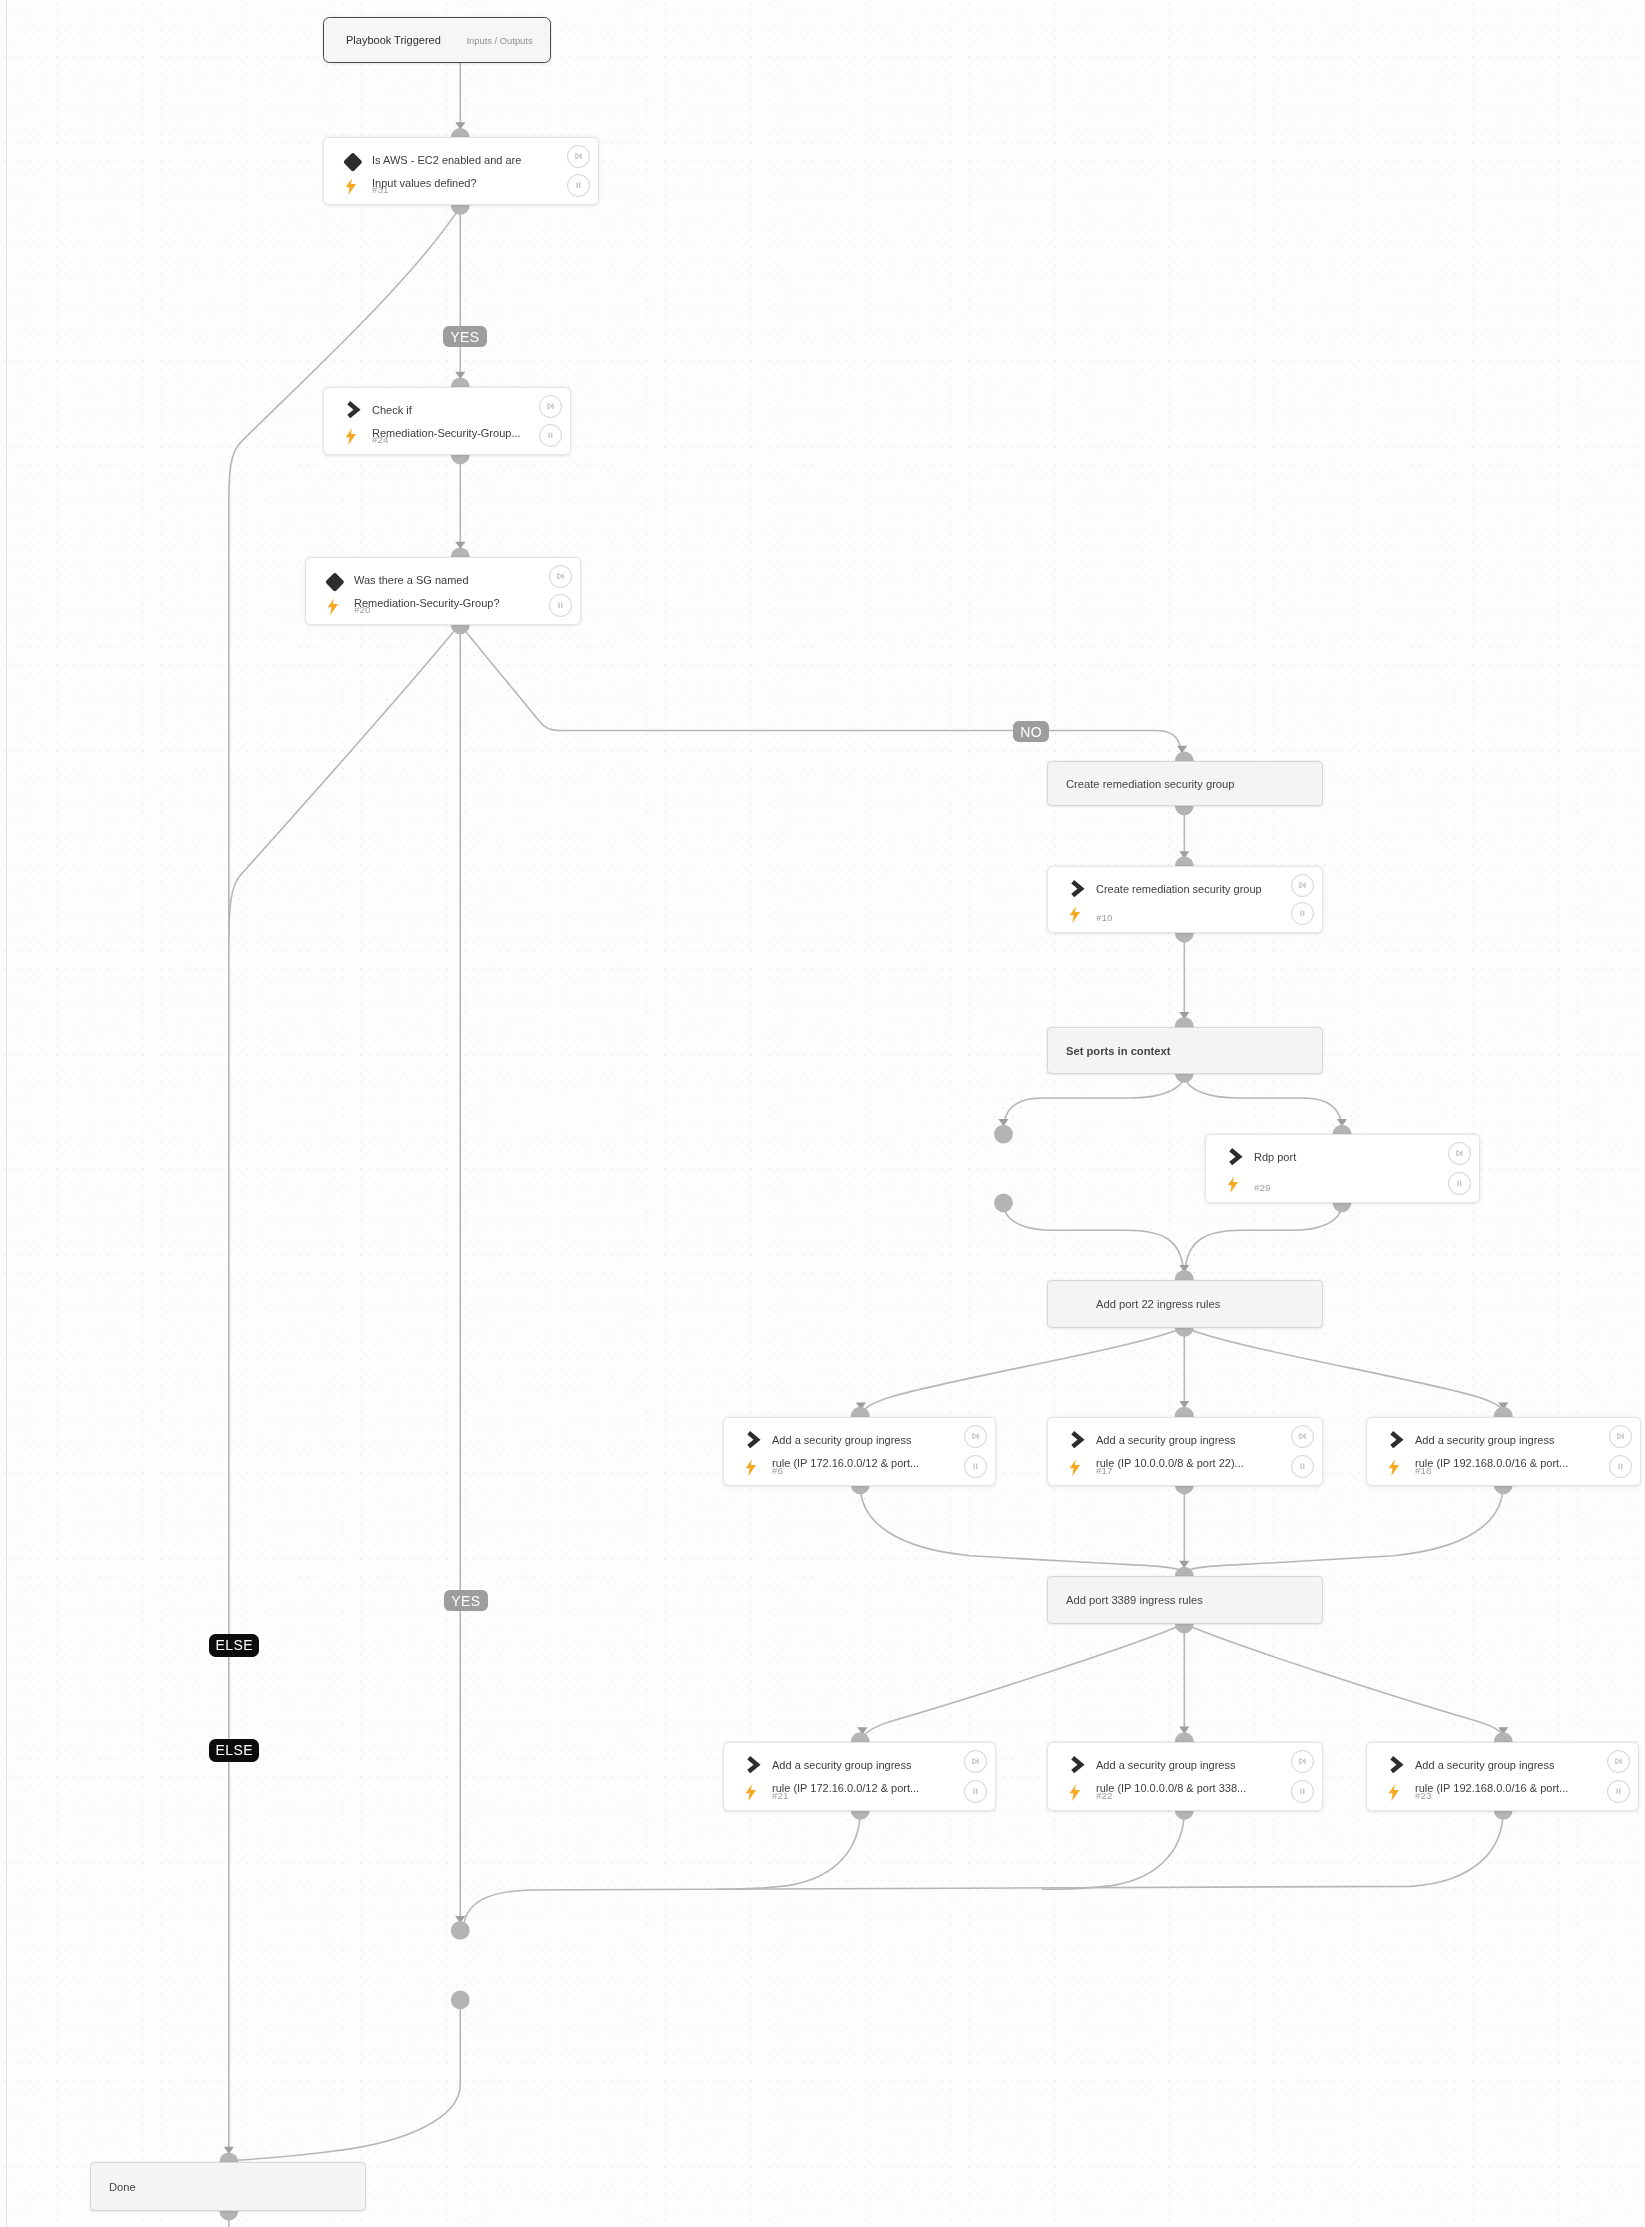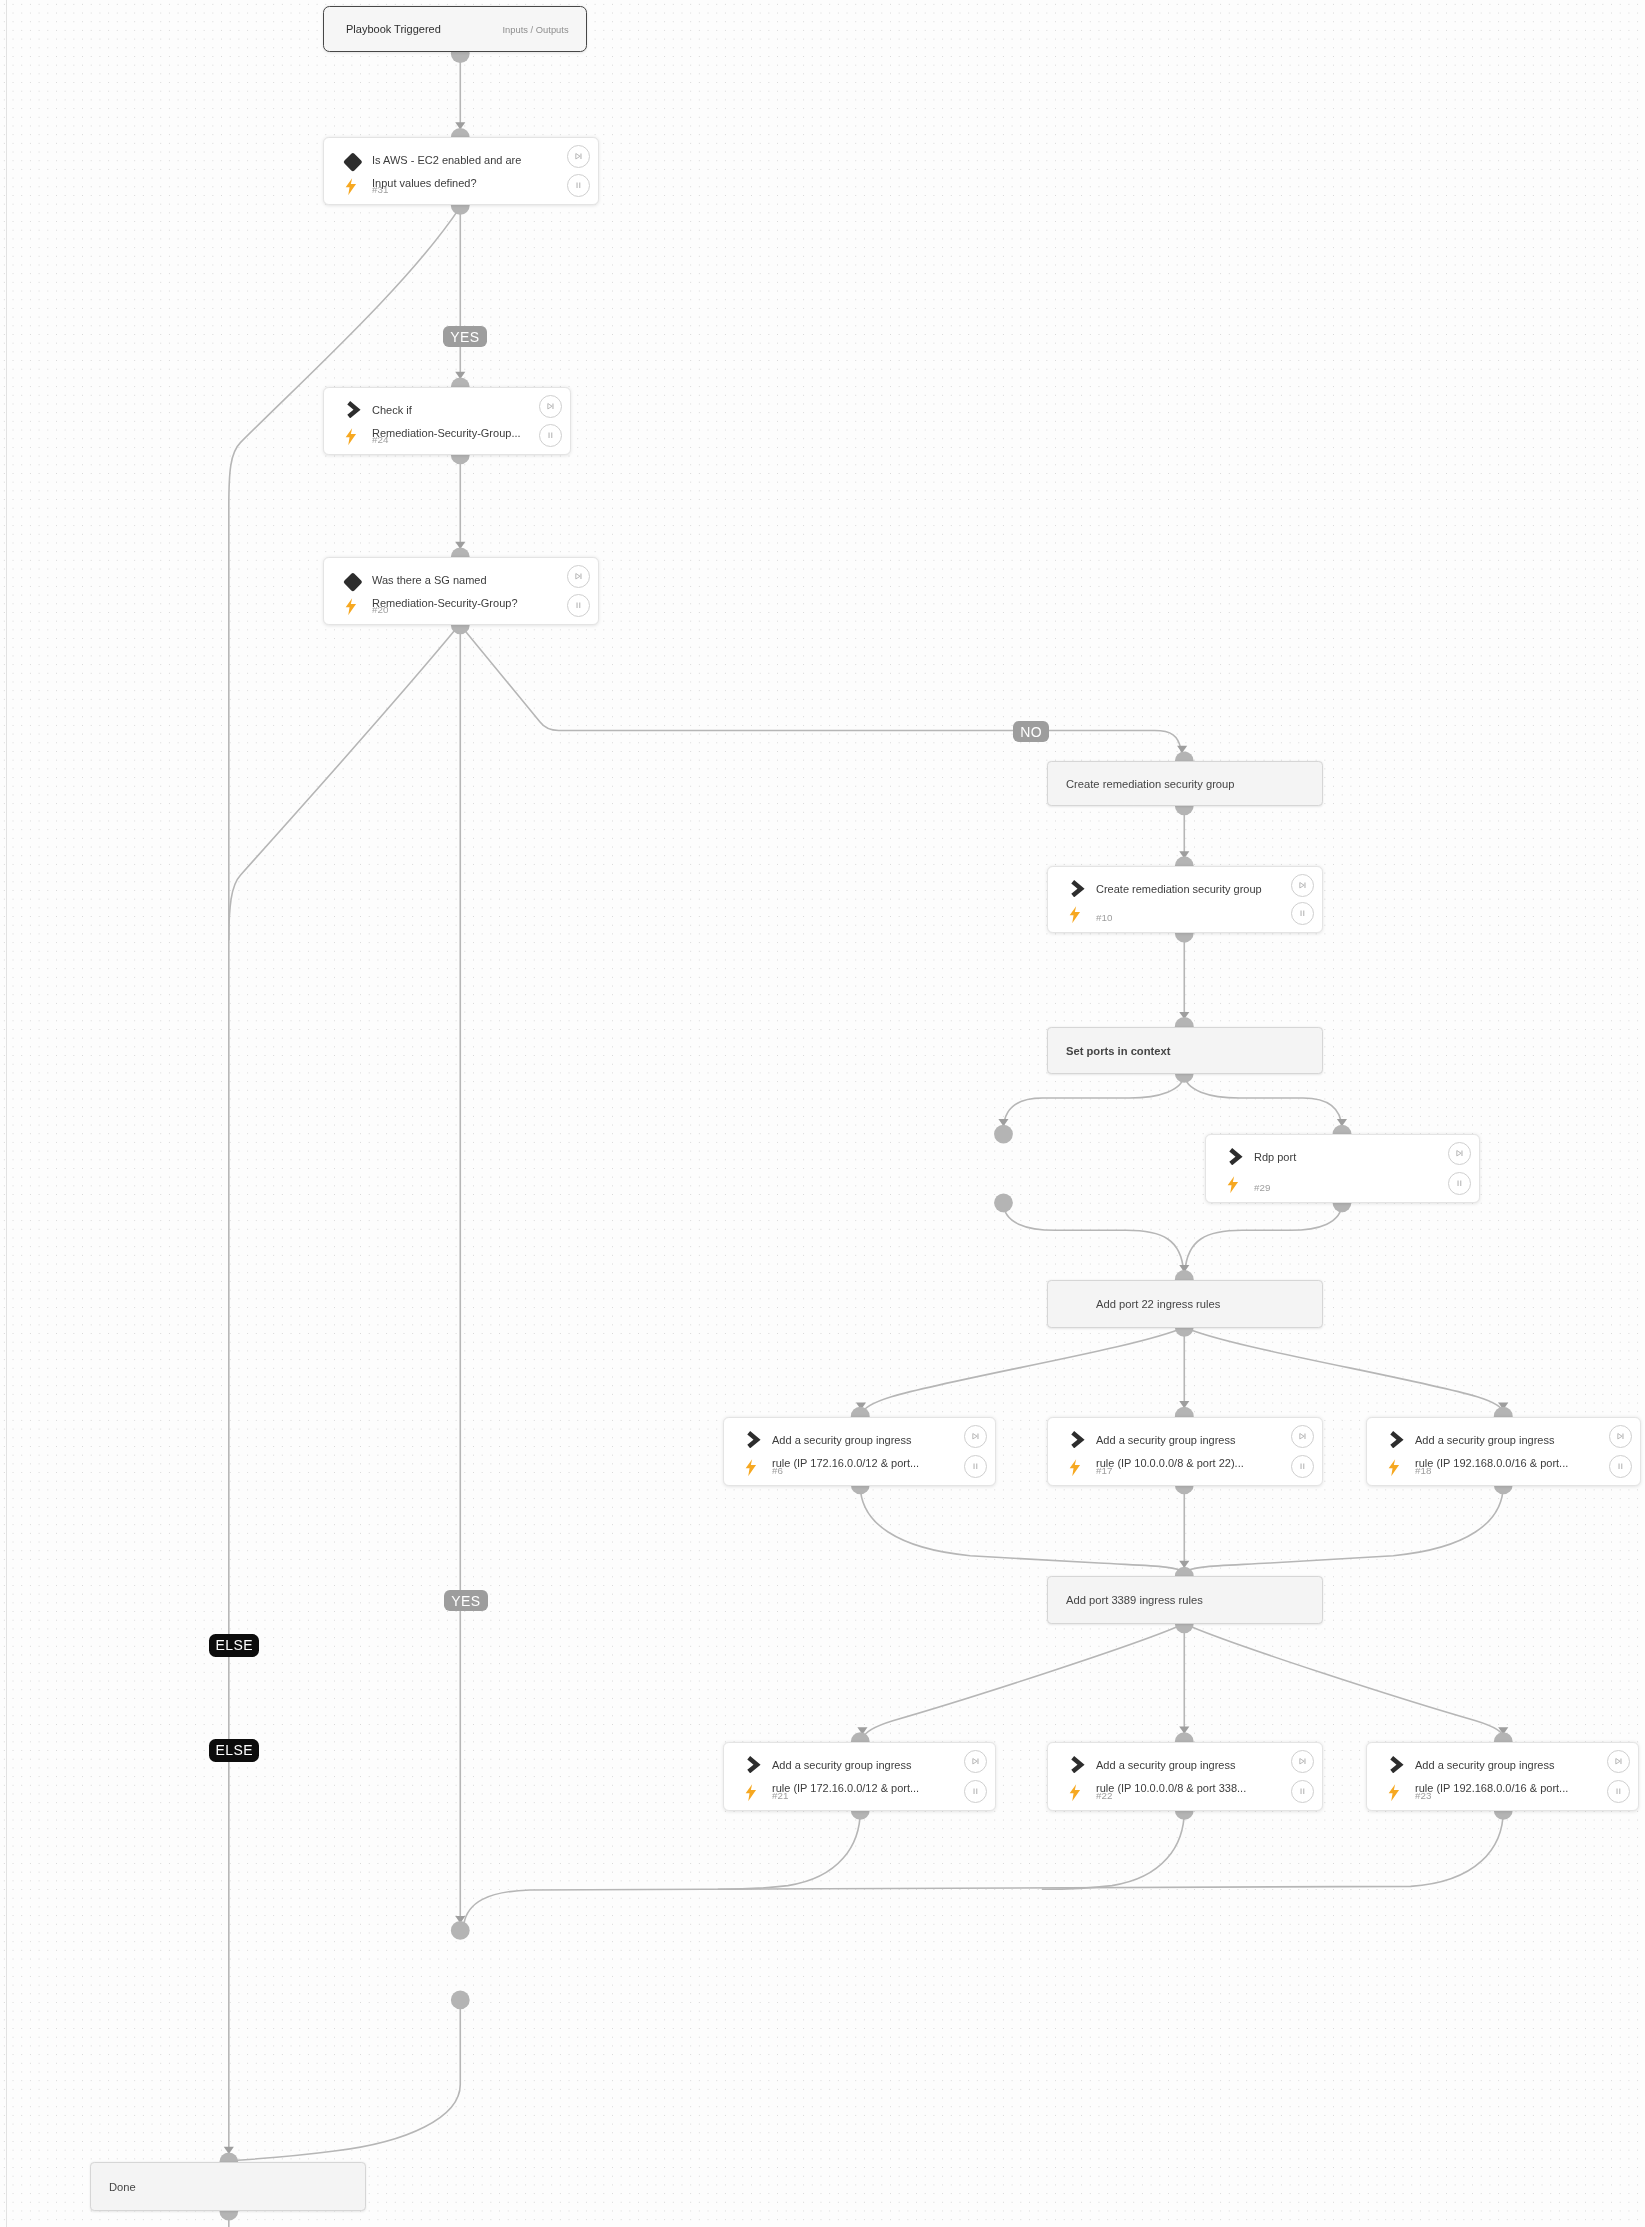--- a/index.html
+++ b/index.html
@@ -148,21 +148,21 @@
         <circle class="port" cx="1637" cy="2503" r="13"></circle>
       <circle class="port" cx="2078" cy="2408" r="13"></circle>
         <circle class="port" cx="2078" cy="2503" r="13"></circle>
       <circle class="port" cx="636" cy="2669" r="13"></circle>
         <circle class="port" cx="636" cy="2765" r="13"></circle>
       <circle class="port" cx="316" cy="2989" r="13"></circle>
         <circle class="port" cx="316" cy="3057" r="13"></circle>
     </g>
   </svg>
 
-  <div class="start-node" style="left:323px;top:6px;width:264px;height:46px;">
+  <div class="start-node" style="left:323px;top:17px;width:228px;height:46px;">
     <span class="start-title">Playbook Triggered</span>
     <span class="io-link">Inputs / Outputs</span>
   </div>
 
   <div class="node" style="left:323px;top:137px;width:276px;height:68px;">
     <div class="diamond"></div>
     <div class="n-title">
       <div>Is AWS - EC2 enabled and are</div>
         <div>Input values defined?</div>
     </div>
@@ -203,21 +203,21 @@
         </svg>
       </div>
     <div class="nbtn b">
         <svg viewBox="0 0 24 24">
           <line x1="10" y1="7.5" x2="10" y2="16.5" stroke="currentColor" stroke-width="1.8"></line>
           <line x1="14.5" y1="7.5" x2="14.5" y2="16.5" stroke="currentColor" stroke-width="1.8"></line>
         </svg>
       </div>
   </div>
 
-  <div class="node" style="left:323px;top:557px;width:276px;height:68px;">
+  <div class="node" style="left:305px;top:557px;width:276px;height:68px;">
     <div class="diamond"></div>
     <div class="n-title">
       <div>Was there a SG named</div>
         <div>Remediation-Security-Group?</div>
     </div>
     <svg class="bolt" viewBox="0 0 20 26">
         <polygon points="11,0 1,14 7,14 5,26 17,9 9,9" fill="#F6A821"></polygon>
       </svg>
     <span class="n-num">#20</span>
     <div class="nbtn t">

